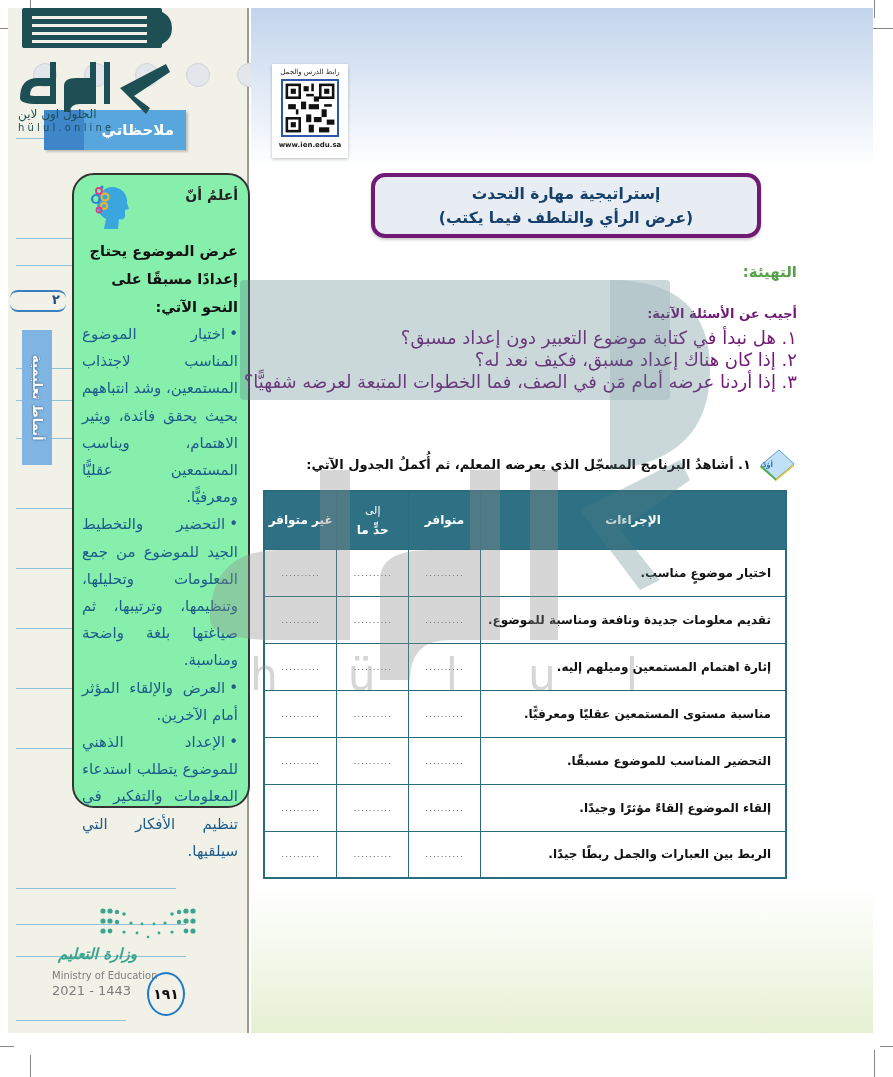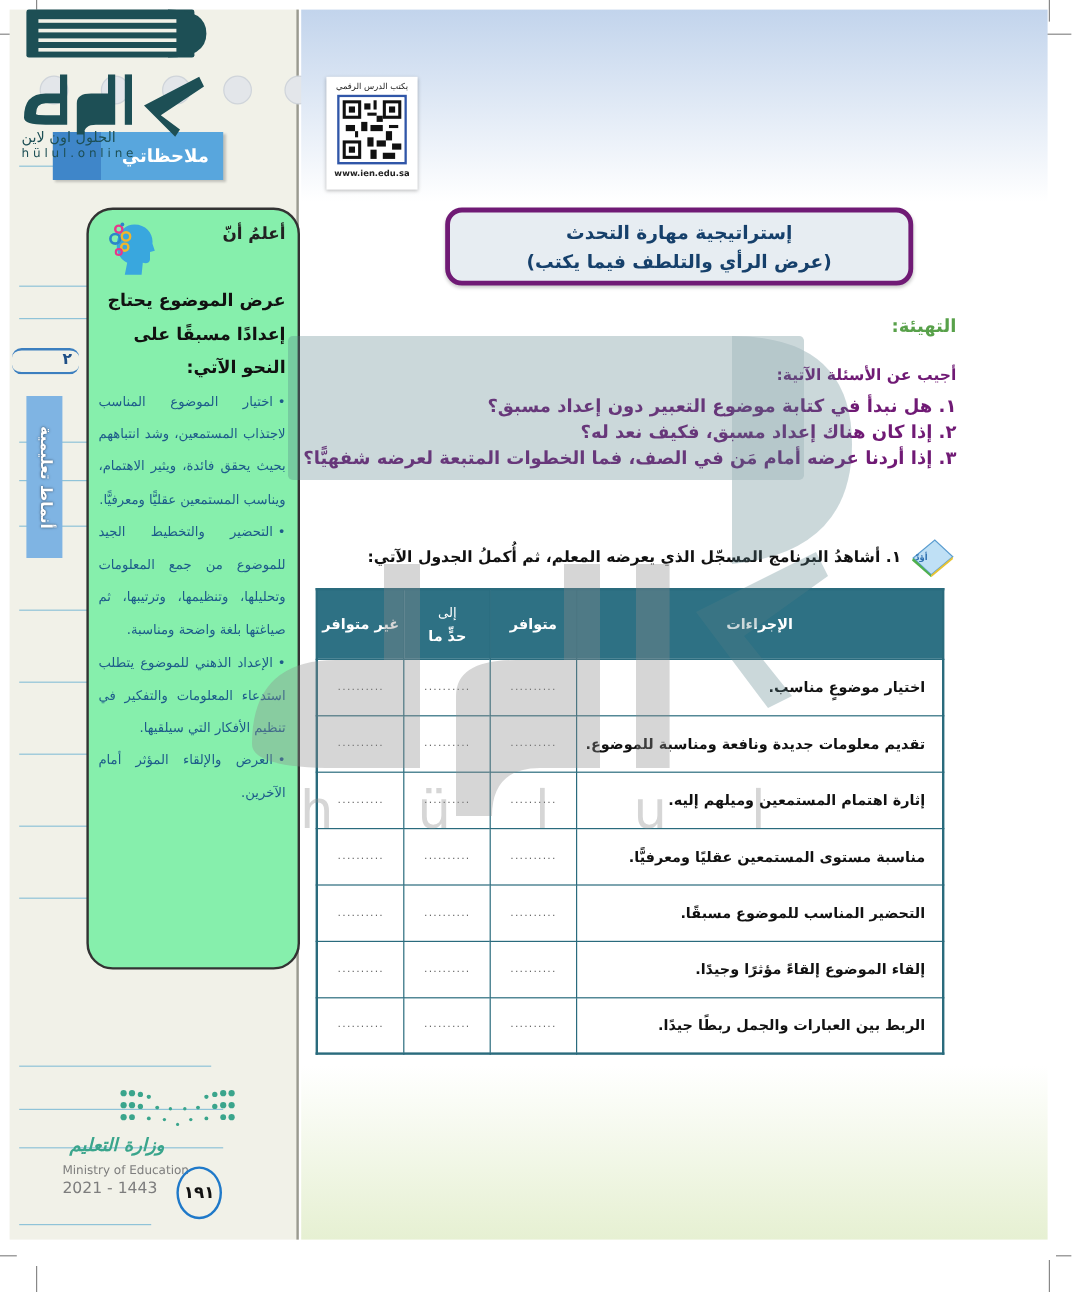--- a/index.html
+++ b/index.html
@@ -39,21 +39,21 @@
   }
 
   .know-box {
     position: absolute; left: 72px; top: 173px; width: 178px; height: 635px;
     background: #86efac; border: 2px solid #333; border-radius: 22px;
     direction: rtl; padding: 12px 10px 10px 8px;
   }
   .know-title { font-size: 14px; font-weight: bold; color: #222; margin-bottom: 34px; }
   .head-icon { position: absolute; left: 16px; top: 8px; width: 40px; height: 50px; }
   .know-intro { font-size: 14.5px; font-weight: bold; color: #111; line-height: 28px; }
-  .know-item { font-size: 11px; color: #1d5b8a; line-height: 27.2px; text-align: justify; }
+  .know-item { font-size: 15px; color: #1d5b8a; line-height: 27.2px; text-align: justify; }
   .know-item .bullet { color: #1d5b8a; margin-left: 4px; }
 
   .moe-dots { position: absolute; left: 97px; top: 906px; width: 102px; height: 36px; }
   .moe-ar { position: absolute; left: 58px; top: 945px; font-size: 15px; color: #3aa58c; font-weight: bold; font-style: italic; }
   .moe-en { position: absolute; left: 52px; top: 970px; font-size: 10px; color: #7d7d7d; }
   .moe-year { position: absolute; left: 52px; top: 983px; font-size: 13px; color: #7d7d7d; }
   .page-num {
     position: absolute; left: 147px; top: 972px; width: 38px; height: 44px; border-radius: 50%;
     border: 2px solid #1f79c9; display: flex; align-items: center; justify-content: center;
     font-weight: bold; font-size: 14px; color: #111;
@@ -78,21 +78,21 @@
     position: absolute; left: 371px; top: 173px; width: 390px; height: 65px;
     background: #e7edf2; border: 4px solid #701a75; border-radius: 14px;
     box-shadow: 0 2px 3px rgba(0,0,0,0.2);
     display: flex; flex-direction: column; align-items: center; justify-content: center;
     color: #16406b; font-weight: bold; font-size: 15.5px; line-height: 24px; direction: rtl;
   }
 
   .section-head { position: absolute; right: 96px; top: 263px; color: #58a14a; font-size: 15px; font-weight: bold; direction: rtl; }
   .questions { position: absolute; right: 96px; top: 306px; width: 560px; direction: rtl; color: #701a75; }
   .q-intro { font-size: 13px; font-weight: bold; margin-bottom: 6px; }
-  .q-item { font-size: 15px; font-weight: bold; line-height: 22px; }
+  .q-item { font-size: 18px; font-weight: normal; line-height: 22px; }
 
   .activity { position: absolute; right: 96px; top: 447px; direction: rtl; display: flex; align-items: center; gap: 6px; }
   .book-icon { width: 40px; height: 34px; }
   .activity-text { font-size: 13px; font-weight: bold; color: #111; }
 
   .table-wrap { position: absolute; left: 263px; top: 490px; width: 524px; }
   table { width: 100%; border-collapse: collapse; direction: rtl; border: 2px solid #2a6b7d; }
   th { background: #2e7184; color: #fff; font-size: 12px; font-weight: bold; height: 58px; border: 1.5px solid #2a6b7d; }
   td { height: 47px; border: 1.5px solid #2a6b7d; font-size: 12px; background: transparent; }
   td.proc { text-align: right; padding-right: 14px; font-weight: bold; color: #111; }
@@ -155,22 +155,22 @@
     <circle cx="9" cy="8" r="3" fill="none" stroke="#e6388b" stroke-width="2"></circle>
     <circle cx="6" cy="16" r="4" fill="none" stroke="#2b86c9" stroke-width="2.2"></circle>
     <circle cx="15" cy="14" r="3.5" fill="none" stroke="#f2b52c" stroke-width="2"></circle>
     <circle cx="14" cy="23" r="3" fill="none" stroke="#f2b52c" stroke-width="2"></circle>
     <circle cx="9" cy="27" r="2.5" fill="none" stroke="#e6388b" stroke-width="1.8"></circle>
     <circle cx="12" cy="4" r="1.6" fill="#2b86c9"></circle>
   </svg>
   <div class="know-intro">عرض الموضوع يحتاج إعدادًا مسبقًا على النحو الآتي:</div>
   <div class="know-item"><span class="bullet">•</span><span>اختيار الموضوع المناسب لاجتذاب المستمعين، وشد انتباههم بحيث يحقق فائدة، ويثير الاهتمام، ويناسب المستمعين عقليًّا ومعرفيًّا.</span></div>
   <div class="know-item"><span class="bullet">•</span><span>التحضير والتخطيط الجيد للموضوع من جمع المعلومات وتحليلها، وتنظيمها، وترتيبها، ثم صياغتها بلغة واضحة ومناسبة.</span></div>
+  <div class="know-item"><span class="bullet">•</span><span>العرض والإلقاء المؤثر أمام الآخرين.</span></div>
   <div class="know-item"><span class="bullet">•</span><span>الإعداد الذهني للموضوع يتطلب استدعاء المعلومات والتفكير في تنظيم الأفكار التي سيلقيها.</span></div>
-  <div class="know-item"><span class="bullet">•</span><span>العرض والإلقاء المؤثر أمام الآخرين.</span></div>
 </div>
 
 <svg class="moe-dots" viewBox="0 0 102 36">
   <g fill="#3aa58c">
     <circle cx="6" cy="5" r="2.6"></circle>
       <circle cx="13" cy="5" r="2.6"></circle>
       <circle cx="20" cy="6" r="2.2"></circle>
       <circle cx="27" cy="8" r="1.8"></circle>
     <circle cx="75" cy="8" r="1.8"></circle>
       <circle cx="82" cy="6" r="2.2"></circle>
@@ -198,21 +198,21 @@
   </g>
 </svg>
 <div class="moe-ar">وزارة التعليم</div>
 <div class="moe-en">Ministry of Education</div>
 <div class="moe-year">2021 - 1443</div>
 <div class="page-num">١٩١</div>
 
 <div class="page-panel"></div>
 
 <div class="qr-card">
-  <div class="qr-label">يكتب الدرس الرقمي</div>
+  <div class="qr-label">رابط الدرس والجمل</div>
   <svg class="qr-code" viewBox="0 0 21 21">
     <rect width="21" height="21" fill="#fff"></rect>
     <g fill="#111">
       <rect x="1" y="1" width="6" height="6"></rect>
         <rect x="14" y="1" width="6" height="6"></rect>
         <rect x="1" y="14" width="6" height="6"></rect>
       <rect x="8" y="2" width="2" height="2"></rect>
         <rect x="11" y="1" width="1" height="3"></rect>
         <rect x="9" y="5" width="3" height="1"></rect>
       <rect x="2" y="9" width="3" height="2"></rect>

